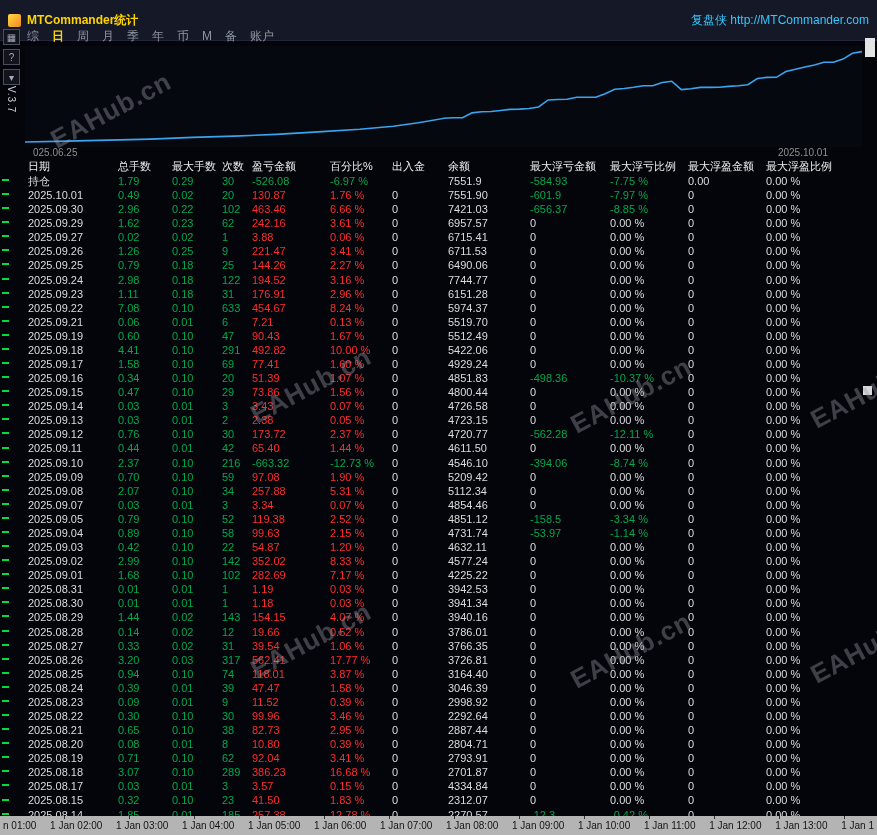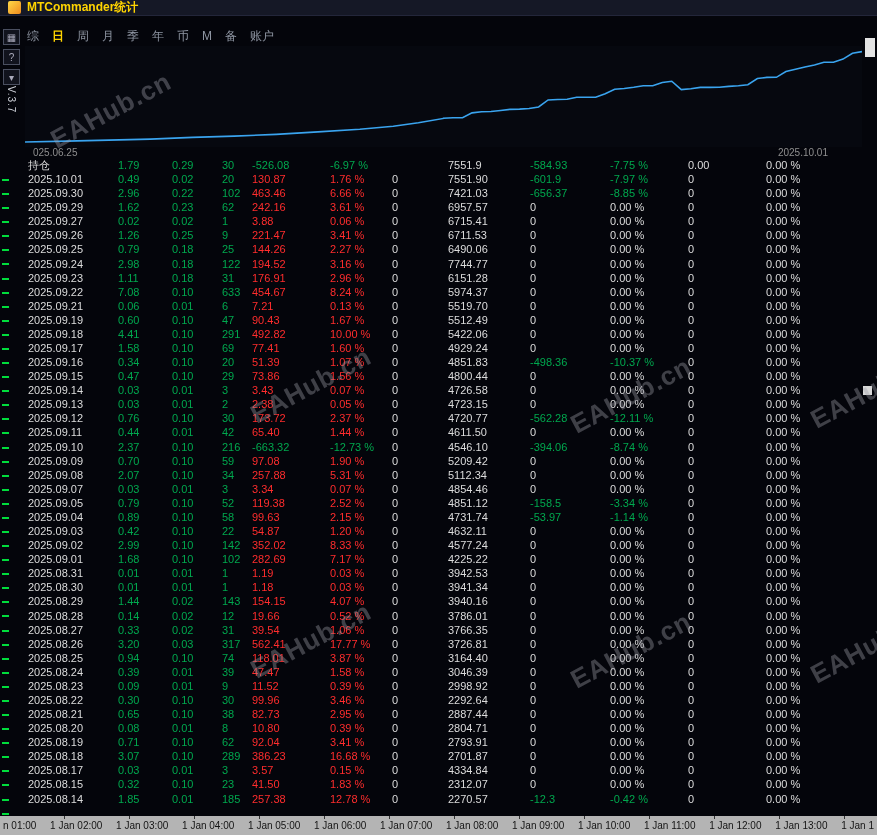--- a/index.html
+++ b/index.html
@@ -3,21 +3,21 @@
 <meta charset="utf-8">
 <style>
   html,body{margin:0;padding:0;}
   body{
     width:877px;height:835px;position:relative;overflow:hidden;
     background:#04050b;
     font-family:"Liberation Sans","DejaVu Sans",sans-serif;
   }
   
   .titlebar{
-    position:absolute;top:0;left:0;right:0;height:16px;
+    position:absolute;top:0;left:0;right:0;height:41px;
     background:#151826;border-bottom:1px solid #23263a;
     display:flex;align-items:center;padding:0 8px;box-sizing:border-box;
   }
   .app-icon{width:13px;height:13px;margin-right:6px;border-radius:2px;
     background:linear-gradient(135deg,#ffd948,#f08a1d);}
   .title{color:#ffd400;font-size:12px;font-weight:bold;}
   .brand{margin-left:auto;color:#35c7ff;font-size:12px;}
   
   .tabbar{position:absolute;top:26px;left:27px;height:20px;display:flex;align-items:center;gap:13px;font-size:12px;color:#8f96a3;}
   .tab{cursor:default;}
@@ -59,20 +59,21 @@
   
   .wm{position:absolute;font-size:26px;font-weight:bold;letter-spacing:1px;
     color:rgba(160,160,170,0.38);transform:rotate(-28deg);pointer-events:none;}
 </style>
 </head>
 <body>
 
 <div class="titlebar">
   <span class="app-icon"></span>
   <span class="title">MTCommander统计</span>
+  <span class="brand">复盘侠 http://MTCommander.com</span>
 </div>
 
 <div>
   <div class="side-icon" style="top:29px">▦</div>
   <div class="side-icon" style="top:49px">?</div>
   <div class="side-icon" style="top:69px">▾</div>
   <div class="version">V.3.7</div>
   <div class="dash-col"></div>
 </div>
 
@@ -93,20 +94,34 @@
   <svg viewBox="0 0 1000 100" preserveAspectRatio="none">
     <polyline points="0.0,95.0 50.0,94.2 100.0,93.2 150.0,92.2 200.0,90.5 250.0,89.2 300.0,87.5 350.0,85.0 400.0,82.5 440.0,79.5 470.0,76.0 500.0,71.7 500.0,71.6 511.4,71.1 522.7,71.1 534.1,66.2 545.5,65.1 556.8,64.9 568.2,63.9 579.5,62.7 590.9,62.5 602.3,61.9 613.6,60.4 625.0,53.4 636.4,52.9 647.7,52.7 659.1,50.7 670.5,50.7 681.8,50.7 693.2,47.2 704.5,42.8 715.9,42.1 727.3,40.9 738.6,39.4 750.0,39.3 761.4,36.1 772.7,34.9 784.1,43.2 795.5,42.4 806.8,41.0 818.2,41.0 829.5,40.9 840.9,40.0 852.3,39.4 863.6,38.4 875.0,32.2 886.4,31.1 897.7,31.0 909.1,25.3 920.5,23.1 931.8,20.7 943.2,18.9 954.5,16.1 965.9,16.1 977.3,13.0 988.6,7.2 1000.0,5.6" fill="none" stroke="#3aa4ef" stroke-width="1.6" vector-effect="non-scaling-stroke"></polyline>
   </svg>
 </div>
 <div class="chart-labels">
   <span>025.06.25</span>
   <span>2025.10.01</span>
 </div>
 
 <div class="table">
+  <div class="trow thead">
+      <div>日期</div>
+      <div>总手数</div>
+      <div>最大手数</div>
+      <div>次数</div>
+      <div>盈亏金额</div>
+      <div>百分比%</div>
+      <div>出入金</div>
+      <div>余额</div>
+      <div>最大浮亏金额</div>
+      <div>最大浮亏比例</div>
+      <div>最大浮盈金额</div>
+      <div>最大浮盈比例</div>
+    </div>
   <div>
       <div class="trow">
         <div class="w">持仓</div>
         <div class="g">1.79</div>
         <div class="g">0.29</div>
         <div class="g">30</div>
         <div class="g">-526.08</div>
         <div class="g">-6.97 %</div>
         <div class="w"></div>
         <div class="w">7551.9</div>

